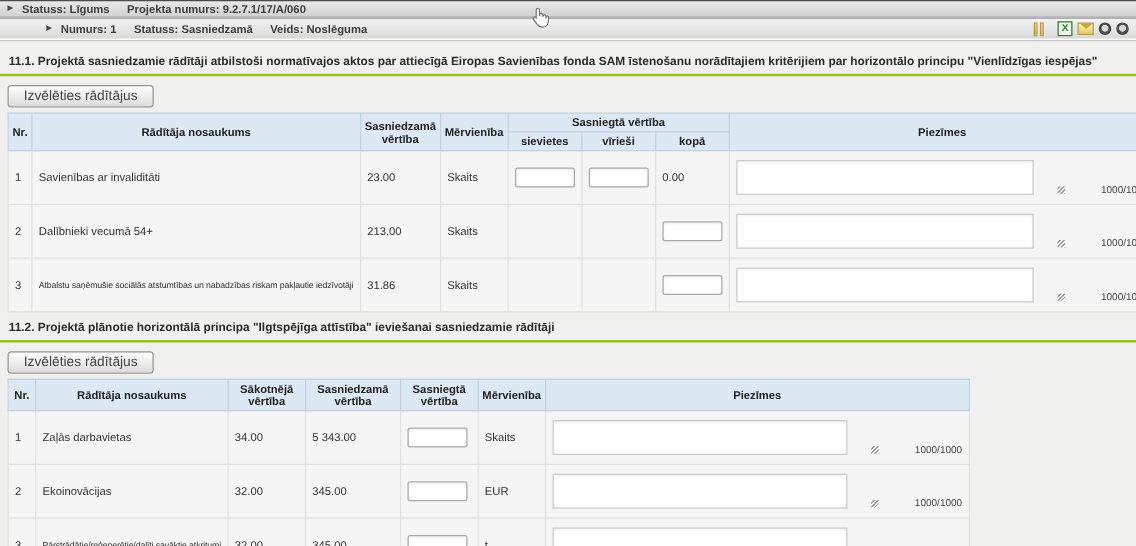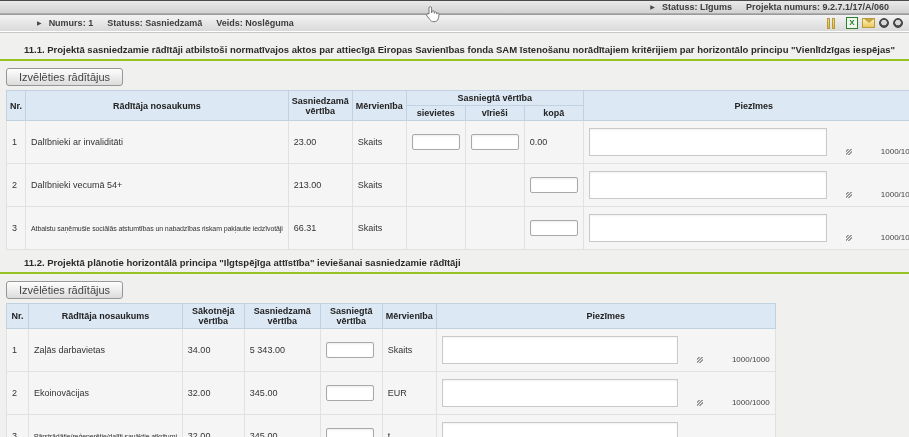--- a/index.html
+++ b/index.html
@@ -1,41 +1,41 @@
 <!DOCTYPE html>
 <html><head>
 <meta charset="utf-8">
 <style>
   * { box-sizing: border-box; margin: 0; padding: 0; }
   html, body { width: 909px; height: 437px; overflow: hidden; }
   body { font-family: "Liberation Sans", "DejaVu Sans", sans-serif; background: #f0f0ef; color: #333; }
 
   
-  .bar { display: flex; align-items: center; padding: 0 6px; justify-content: flex-end; }
+  .bar { display: flex; align-items: center; padding: 0 6px; }
   .bar1 { height: 14px; border-top: 1px solid #4a4a4a; background: linear-gradient(#e9e9e9, #d2d2d2); border-bottom: 1px solid #adadad; }
   .bar2 { height: 18px; border-top: 1px solid #9a9a9a; background: linear-gradient(#f3f3f3, #d9d9d9); border-bottom: 1px solid #ffffff; box-shadow: 0 1px 0 #c7c7c7; padding-left: 37px; }
   .tri { font-size: 6px; color: #4a4a4a; margin-right: 7px; line-height: 1; cursor: pointer; }
   .bar-item { font-size: 9px; font-weight: bold; color: #3d3d3d; margin-right: 14px; white-space: nowrap; }
   .bar-right { margin-left: auto; display: flex; align-items: center; gap: 4px; }
 
   .btn { background: linear-gradient(#fefefe, #dcdcdc); border: 1px solid #979797; border-radius: 3px;
          font-size: 9px; color: #333; padding: 2px 9px; cursor: pointer; box-shadow: inset 0 1px 0 rgba(255,255,255,.7); white-space: nowrap; }
 
   
   .ico { display: inline-flex; align-items: center; justify-content: center; cursor: pointer; }
   .ico-pause { width: 12px; height: 13px; gap: 2px; margin: 0 5px; }
   .ico-pause i { width: 3px; height: 11px; background: linear-gradient(#f2dd8a, #d9b53c); border: 1px solid #b89b3e; }
   .ico-excel { width: 12px; height: 12px; background: #eef6ee; border: 1px solid #2e7d32; font-size: 8px; font-weight: bold; color: #2e7d32; line-height: 1; }
   .ico-mail { width: 13px; height: 10px; background: linear-gradient(#fdf3c0, #e8c95a); border: 1px solid #b89b3e; position: relative; }
   .ico-mail::after { content: ""; position: absolute; left: 1px; top: 0; border-left: 5px solid transparent; border-right: 5px solid transparent; border-top: 4px solid #c7a63f; }
   .ico-circle { width: 10px; height: 10px; border-radius: 50%; background: radial-gradient(circle at 50% 45%, #d9d9d9 0 2.5px, #4f4f4f 3px); border: 1px solid #3e3e3e; }
 
   
   .content { padding: 5px 0 0 0; }
-  .sec-title { font-size: 9.5px; font-weight: bold; color: #2b2b2b; padding: 7px 8px 4px 24px; }
+  .sec-title { font-size: 9.5px; font-weight: bold; color: #2b2b2b; padding: 7px 8px 4px 7px; }
   .green-rule { height: 2px; background: #96c222; }
   .sel-btn-row { padding: 6px 0 4px 6px; }
   .sel-btn { font-size: 11px; padding: 2px 12px; color: #444; }
 
   table { border-collapse: collapse; table-layout: fixed; margin-left: 6px; font-size: 9px; }
   th { background: #dce8f4; border: 1px solid #c2d1e0; font-weight: bold; color: #222; padding: 2px 3px; text-align: center; font-size: 9px; }
   td { background: #f5f5f5; border: 1px solid #e1e1e1; padding: 4px 5px; vertical-align: middle; text-align: left; }
   tr.body-row { height: 43px; }
   td.nr { padding-left: 5px; }
   td.name-cell { white-space: nowrap; overflow: hidden; }
@@ -113,21 +113,21 @@
       </tr>
       <tr>
         <th>sievietes</th>
         <th>vīrieši</th>
         <th>kopā</th>
       </tr>
     </thead>
     <tbody>
       <tr class="body-row">
         <td class="nr">1</td>
-        <td class="name-cell">Dalībnieki ar invaliditāti</td>
+        <td class="name-cell">Savienības ar invaliditāti</td>
         <td>23.00</td>
         <td>Skaits</td>
         <td><input type="text" style=""></td>
         <td><input type="text" style=""></td>
         <td>0.00</td>
         <td>
           <div class="ta-wrap">
             <textarea style=""></textarea>
             <span class="resize-mark"></span>
             <span class="counter">1000/1000</span>
@@ -146,21 +146,21 @@
           <div class="ta-wrap">
             <textarea style=""></textarea>
             <span class="resize-mark"></span>
             <span class="counter">1000/1000</span>
           </div>
         </td>
       </tr>
       <tr class="body-row">
         <td class="nr">3</td>
         <td class="name-cell name-fit">Atbalstu saņēmušie sociālās atstumtības un nabadzības riskam pakļautie iedzīvotāji</td>
-        <td>66.31</td>
+        <td>31.86</td>
         <td>Skaits</td>
         <td></td>
         <td></td>
         <td><input type="text" style=""></td>
         <td>
           <div class="ta-wrap">
             <textarea style=""></textarea>
             <span class="resize-mark"></span>
             <span class="counter">1000/1000</span>
           </div>

